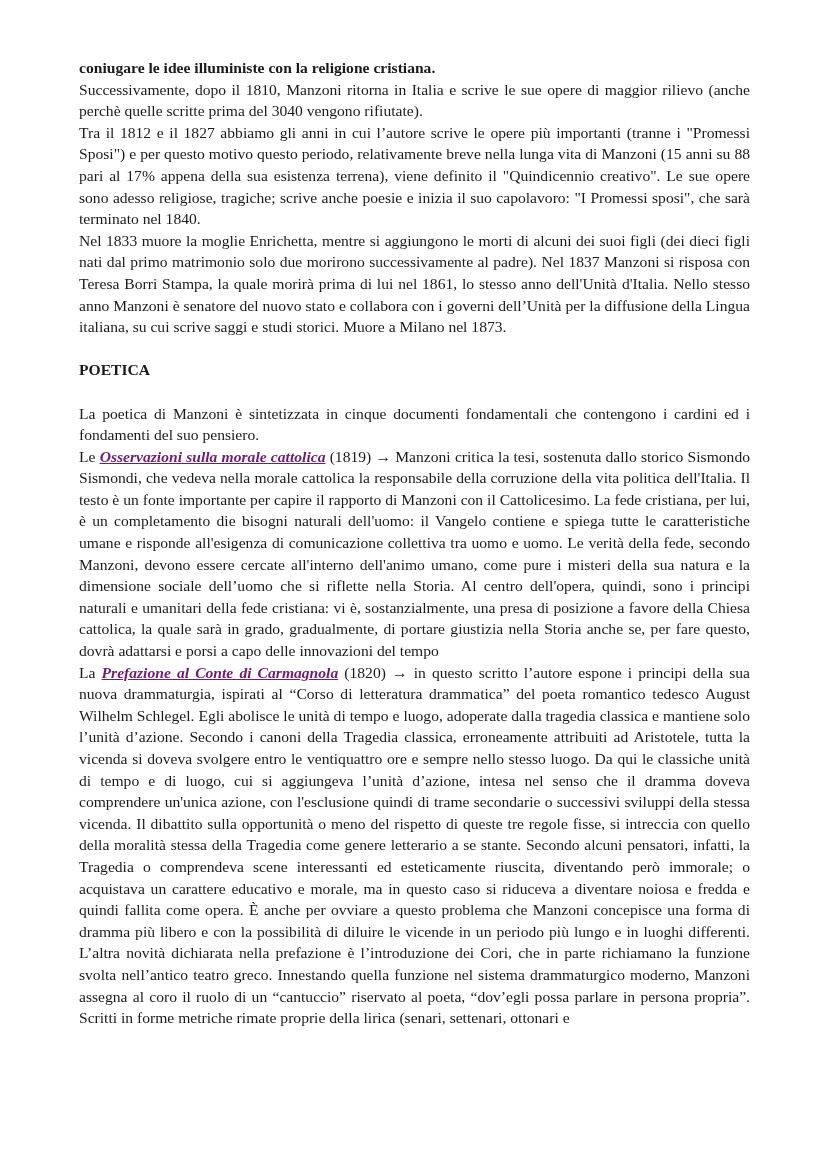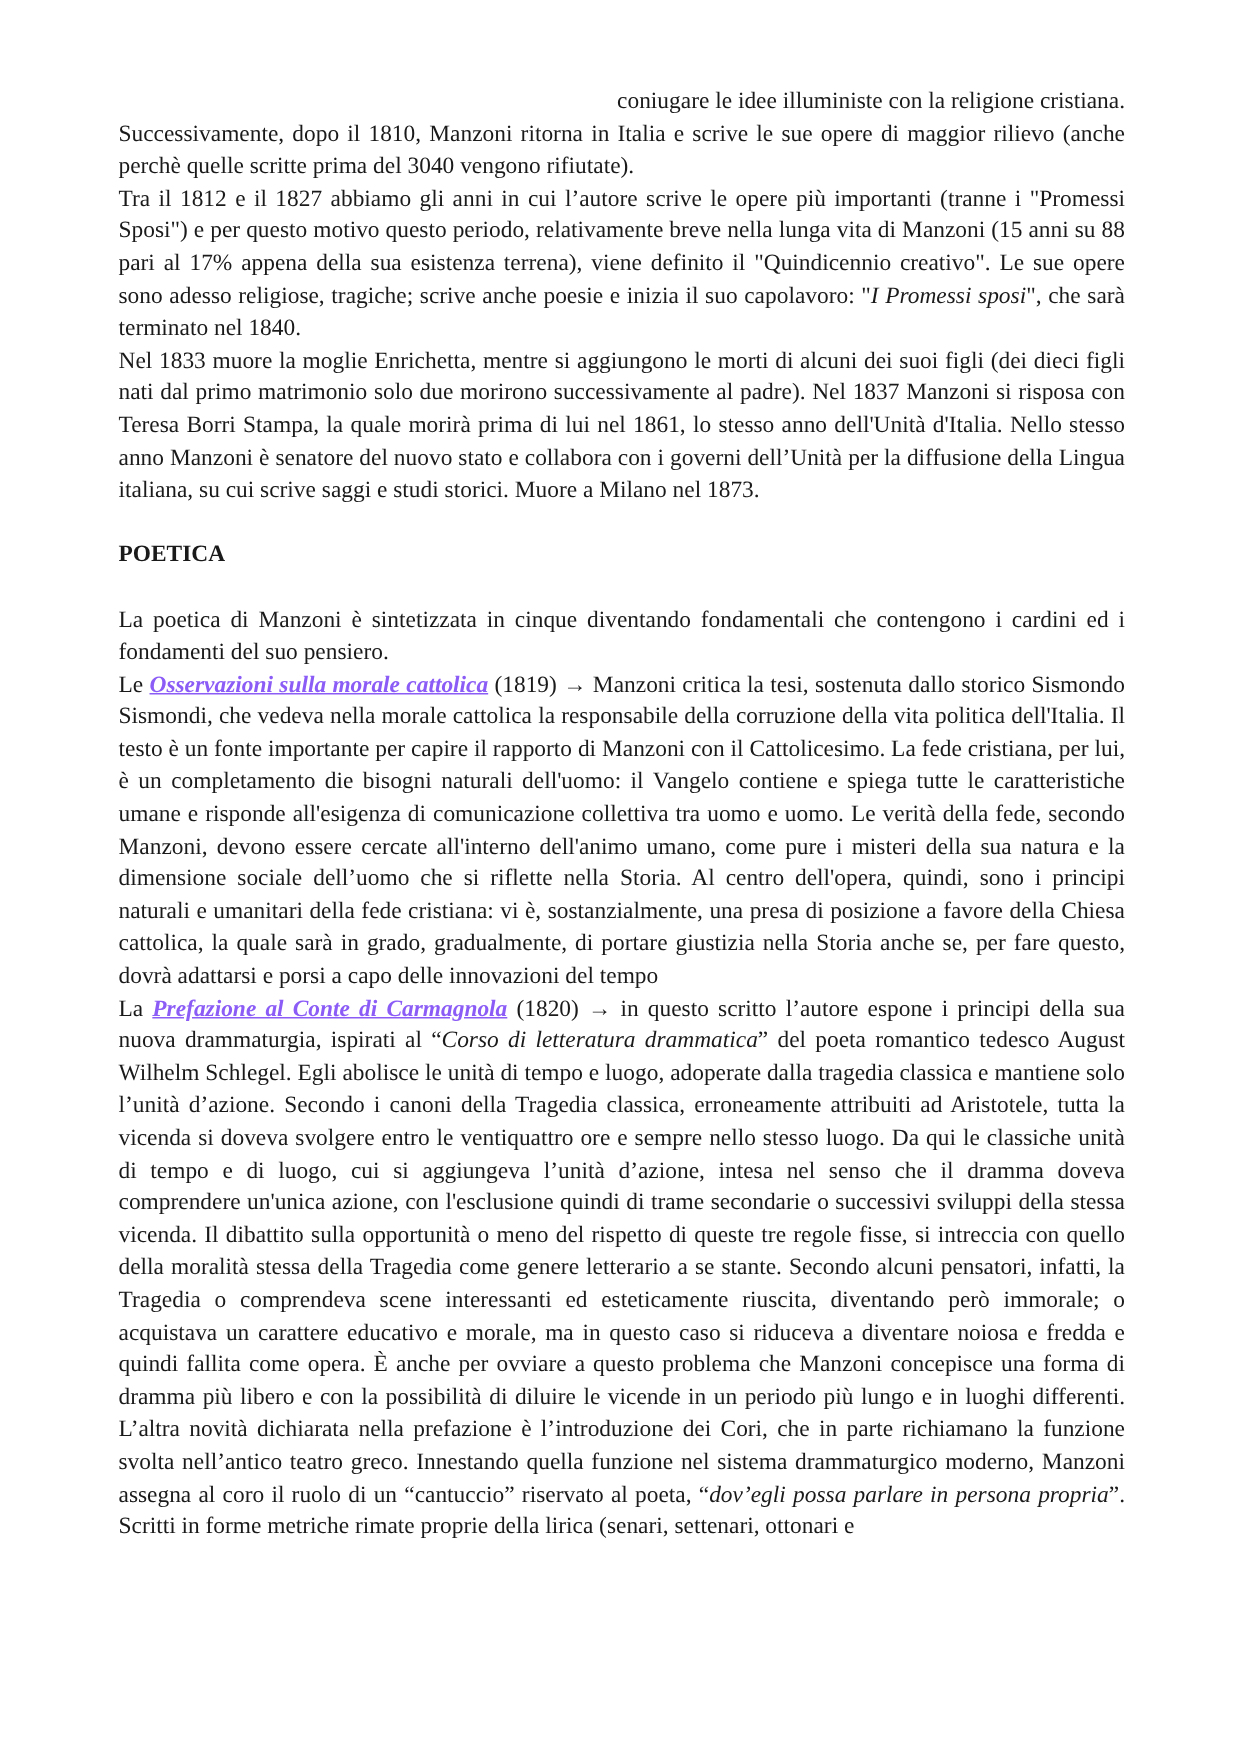--- a/index.html
+++ b/index.html
@@ -21,51 +21,52 @@
       font-family: "Liberation Serif", "DejaVu Serif", serif;
       font-size: 15.6px;
       line-height: 21.6px;
       color: #1a1a1a;
     }
     .para {
       margin: 0;
       text-align: justify;
     }
     .para.last-short {
-      text-align: right;
+      text-align: left;
+      font-weight: bold;
     }
     .heading {
       margin: 21.6px 0 21.6px 0;
       font-family: "Liberation Serif", "DejaVu Serif", serif;
       font-size: 15.6px;
       font-weight: bold;
     }
     .work-title {
       font-weight: bold;
       font-style: italic;
       text-decoration: underline;
-      color: #8b5cf6;
+      color: #701a75;
       cursor: pointer;
     }
-    .it { font-style: italic; }
+    .it { }
   </style>
 </head>
 <body>
 
 <div class="page">
 
   <p class="para last-short">coniugare le idee illuministe con la religione cristiana.</p>
 
   <p class="para">Successivamente, dopo il 1810, Manzoni ritorna in Italia e scrive le sue opere di maggior rilievo (anche perchè quelle scritte prima del 3040 vengono rifiutate).</p>
 
   <p class="para"><span>Tra il 1812 e il 1827 abbiamo gli anni in cui l’autore scrive le opere più importanti (tranne i "Promessi Sposi") e per questo motivo questo periodo, relativamente breve nella lunga vita di Manzoni (15 anni su 88 pari al 17% appena della sua esistenza terrena), viene definito il "Quindicennio creativo". Le sue opere sono adesso religiose, tragiche; scrive anche poesie e inizia il suo capolavoro: "</span><span class="it">I Promessi sposi</span><span>", che sarà terminato nel 1840.</span></p>
 
   <p class="para">Nel 1833 muore la moglie Enrichetta, mentre si aggiungono le morti di alcuni dei suoi figli (dei dieci figli nati dal primo matrimonio solo due morirono successivamente al padre). Nel 1837 Manzoni si risposa con Teresa Borri Stampa, la quale morirà prima di lui nel 1861, lo stesso anno dell'Unità d'Italia. Nello stesso anno Manzoni è senatore del nuovo stato e collabora con i governi dell’Unità per la diffusione della Lingua italiana, su cui scrive saggi e studi storici. Muore a Milano nel 1873.</p>
 
   <h2 class="heading">POETICA</h2>
 
-  <p class="para">La poetica di Manzoni è sintetizzata in cinque diventando fondamentali che contengono i cardini ed i fondamenti del suo pensiero.</p>
+  <p class="para">La poetica di Manzoni è sintetizzata in cinque documenti fondamentali che contengono i cardini ed i fondamenti del suo pensiero.</p>
 
   <p class="para"><span>Le </span><span class="work-title">Osservazioni sulla morale cattolica</span><span> (1819) → Manzoni critica la tesi, sostenuta dallo storico Sismondo Sismondi, che vedeva nella morale cattolica la responsabile della corruzione della vita politica dell'Italia. Il testo è un fonte importante per capire il rapporto di Manzoni con il Cattolicesimo. La fede cristiana, per lui, è un completamento die bisogni naturali dell'uomo: il Vangelo contiene e spiega tutte le caratteristiche umane e risponde all'esigenza di comunicazione collettiva tra uomo e uomo. Le verità della fede, secondo Manzoni, devono essere cercate all'interno dell'animo umano, come pure i misteri della sua natura e la dimensione sociale dell’uomo che si riflette nella Storia. Al centro dell'opera, quindi, sono i principi naturali e umanitari della fede cristiana: vi è, sostanzialmente, una presa di posizione a favore della Chiesa cattolica, la quale sarà in grado, gradualmente, di portare giustizia nella Storia anche se, per fare questo, dovrà adattarsi e porsi a capo delle innovazioni del tempo</span></p>
 
   <p class="para"><span>La </span><span class="work-title">Prefazione al Conte di Carmagnola</span><span> (1820) → in questo scritto l’autore espone i principi della sua nuova drammaturgia, ispirati al “</span><span class="it">Corso di letteratura drammatica</span><span>” del poeta romantico tedesco August Wilhelm Schlegel. Egli abolisce le unità di tempo e luogo, adoperate dalla tragedia classica e mantiene solo l’unità d’azione. Secondo i canoni della Tragedia classica, erroneamente attribuiti ad Aristotele, tutta la vicenda si doveva svolgere entro le ventiquattro ore e sempre nello stesso luogo. Da qui le classiche unità di tempo e di luogo, cui si aggiungeva l’unità d’azione, intesa nel senso che il dramma doveva comprendere un'unica azione, con l'esclusione quindi di trame secondarie o successivi sviluppi della stessa vicenda. Il dibattito sulla opportunità o meno del rispetto di queste tre regole fisse, si intreccia con quello della moralità stessa della Tragedia come genere letterario a se stante. Secondo alcuni pensatori, infatti, la Tragedia o comprendeva scene interessanti ed esteticamente riuscita, diventando però immorale; o acquistava un carattere educativo e morale, ma in questo caso si riduceva a diventare noiosa e fredda e quindi fallita come opera. È anche per ovviare a questo problema che Manzoni concepisce una forma di dramma più libero e con la possibilità di diluire le vicende in un periodo più lungo e in luoghi differenti. L’altra novità dichiarata nella prefazione è l’introduzione dei Cori, che in parte richiamano la funzione svolta nell’antico teatro greco. Innestando quella funzione nel sistema drammaturgico moderno, Manzoni assegna al coro il ruolo di un “cantuccio” riservato al poeta, “</span><span class="it">dov’egli possa parlare in persona propria</span><span>”. Scritti in forme metriche rimate proprie della lirica (senari, settenari, ottonari e</span></p>
 
 </div>
 
 </body></html>

